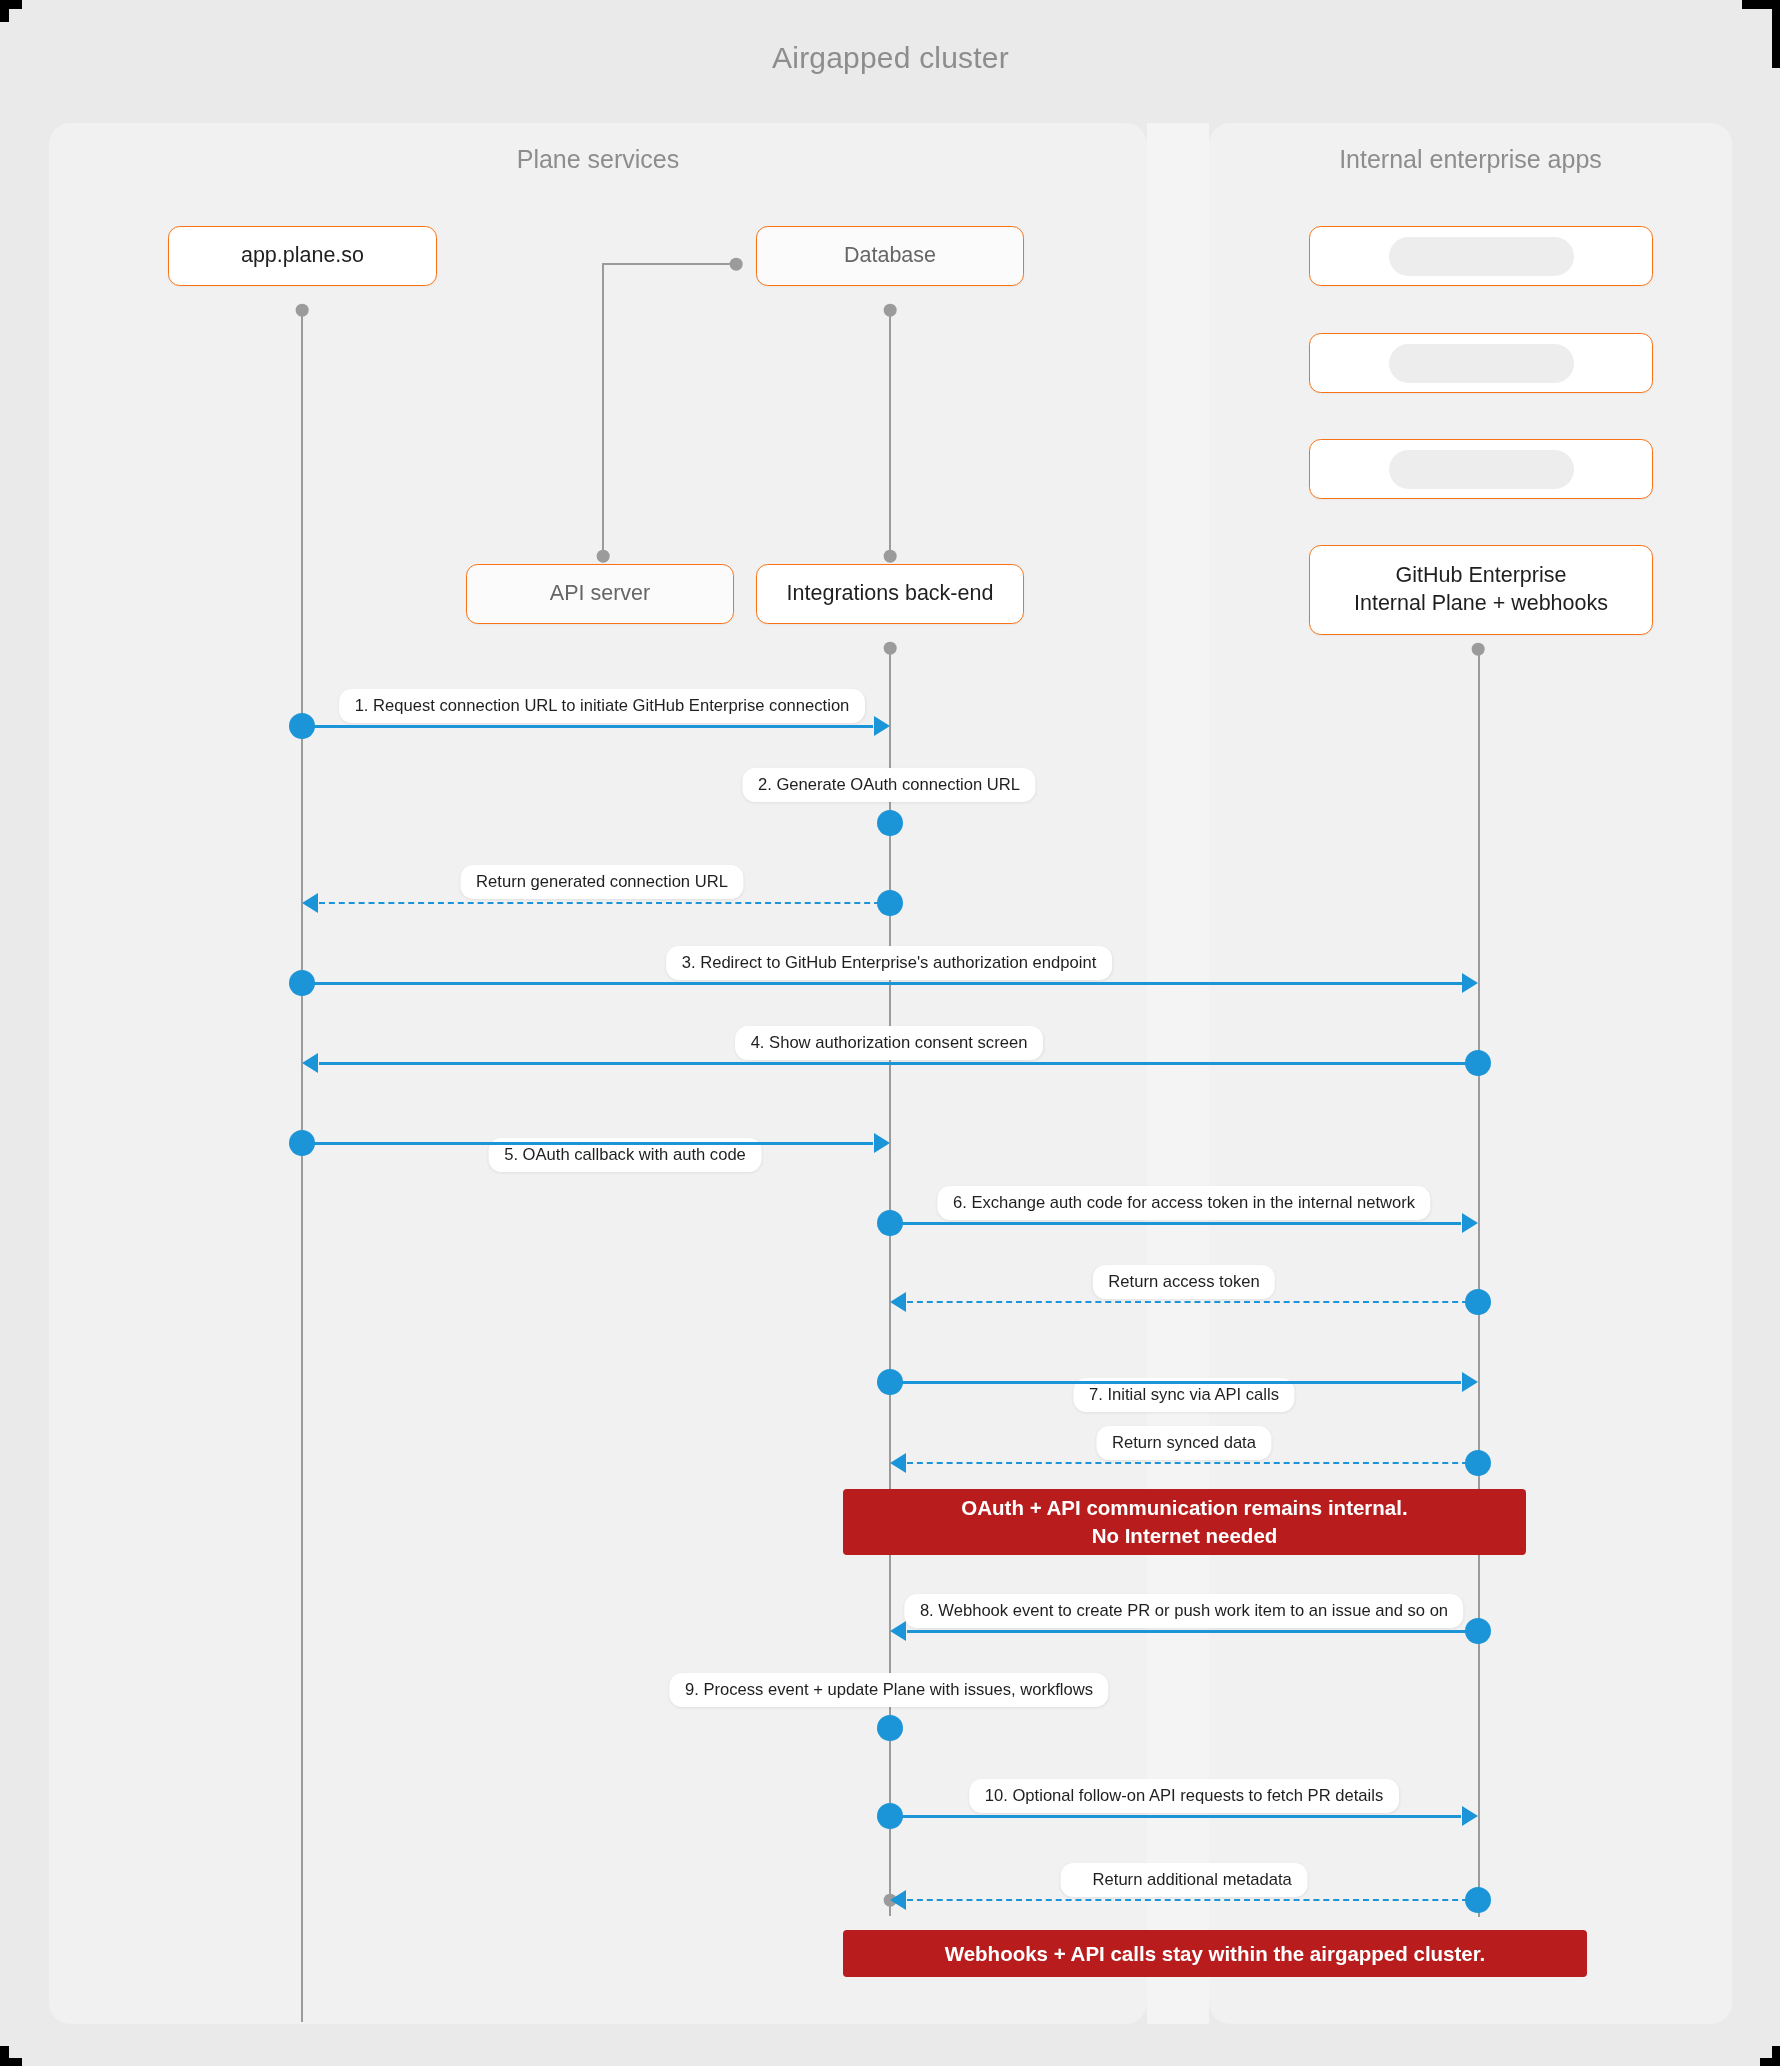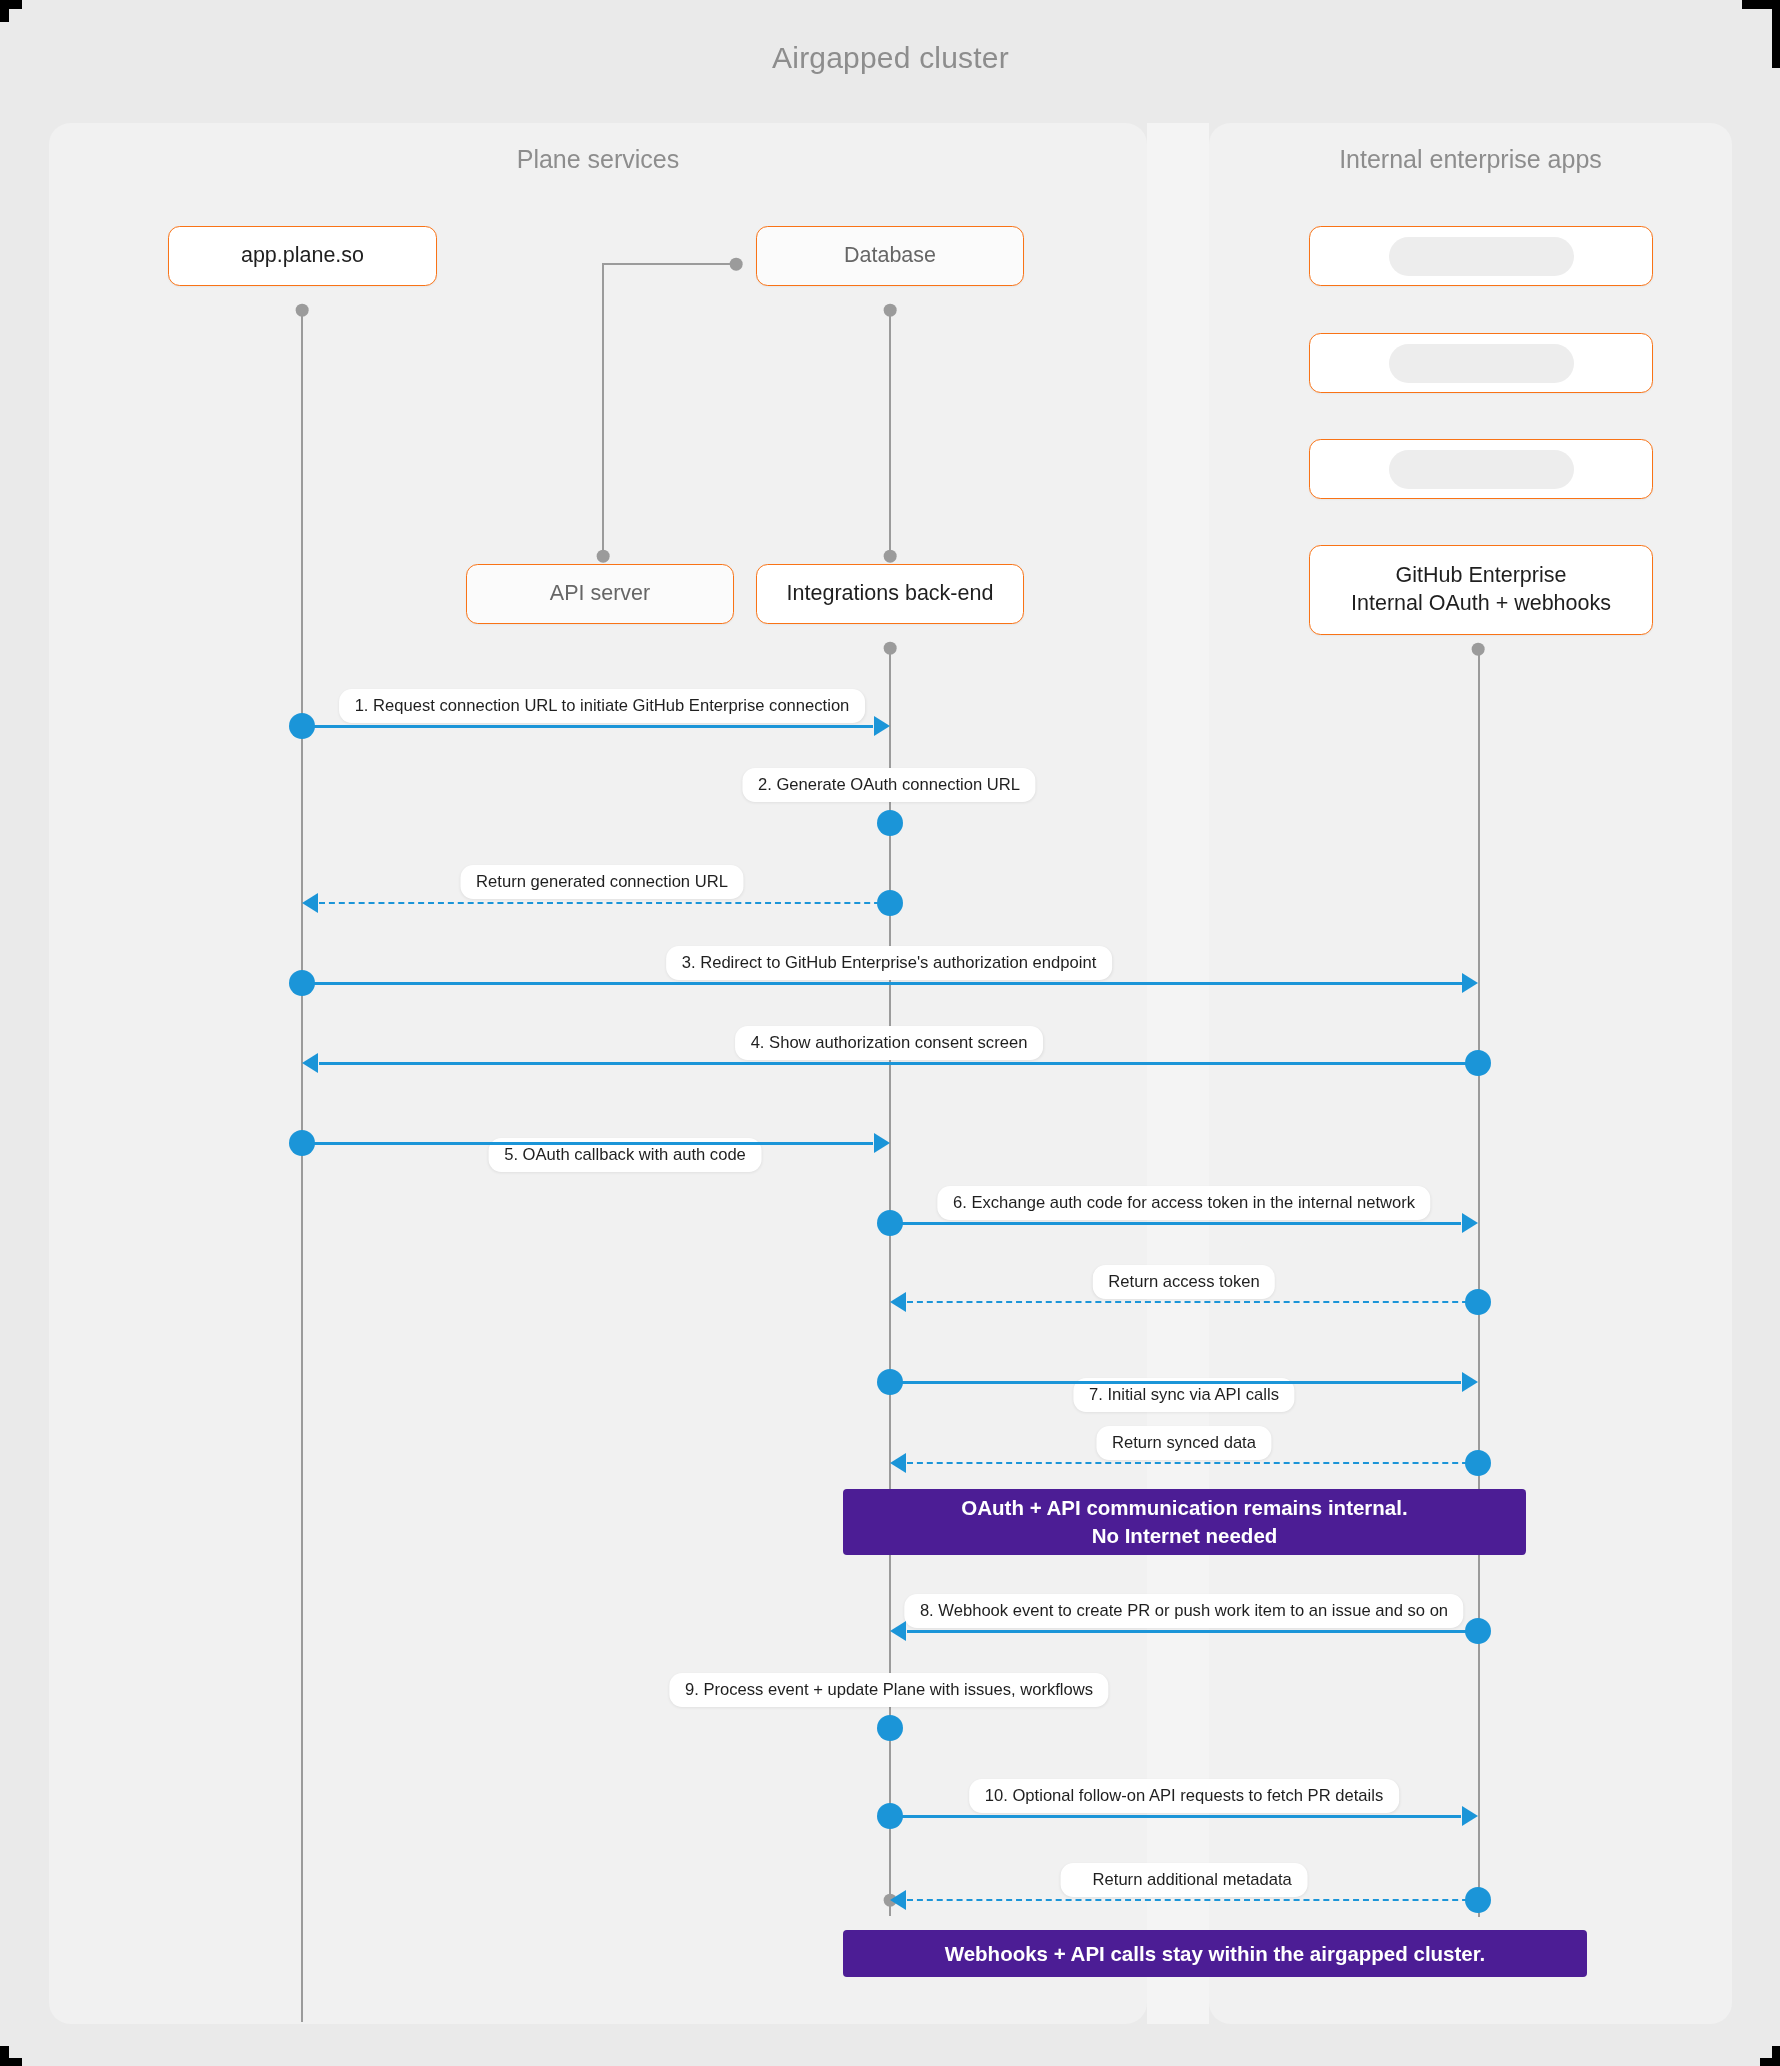--- a/index.html
+++ b/index.html
@@ -105,21 +105,21 @@
     padding:6.8px 15.6px;
     font-size:16.6px;color:#1f1f1f;
     white-space:nowrap;
     transform:translateX(-50%);
     box-shadow:0 1px 2.9px rgba(0,0,0,.07);
   }
 
   
   .note{
     position:absolute;
-    background:#4c1d95;
+    background:#b91c1c;
     color:#fff;
     font-size:20.5px;font-weight:700;
     text-align:center;
     border-radius:3.9px;
     display:flex;align-items:center;justify-content:center;
     line-height:1.35;
     padding:7px 0;
     box-sizing:border-box;
   }
 </style>
@@ -169,21 +169,21 @@
   </div>
   <div class="node" style="left:1309px;top:333px;width:344px;height:60px;">
     <span class="ph"></span>
   </div>
   <div class="node" style="left:1309px;top:439px;width:344px;height:60px;">
     <span class="ph"></span>
   </div>
 
   <div class="node" style="left:1309px;top:545px;width:344px;height:90px;flex-direction:column;">
     <span>GitHub Enterprise</span>
-    <span>Internal OAuth + webhooks</span>
+    <span>Internal Plane + webhooks</span>
   </div>
 
   <div class="lifeline" style="left:301px;top:310px;height:1712px;"></div>
   <div class="dot-gray" style="left:302px;top:310px;"></div>
 
   <div class="lifeline" style="left:889px;top:310px;height:246px;"></div>
   <div class="dot-gray" style="left:890px;top:310px;"></div>
   <div class="dot-gray" style="left:890px;top:556px;"></div>
 
   <div class="lifeline" style="left:889px;top:648px;height:1268px;"></div>

